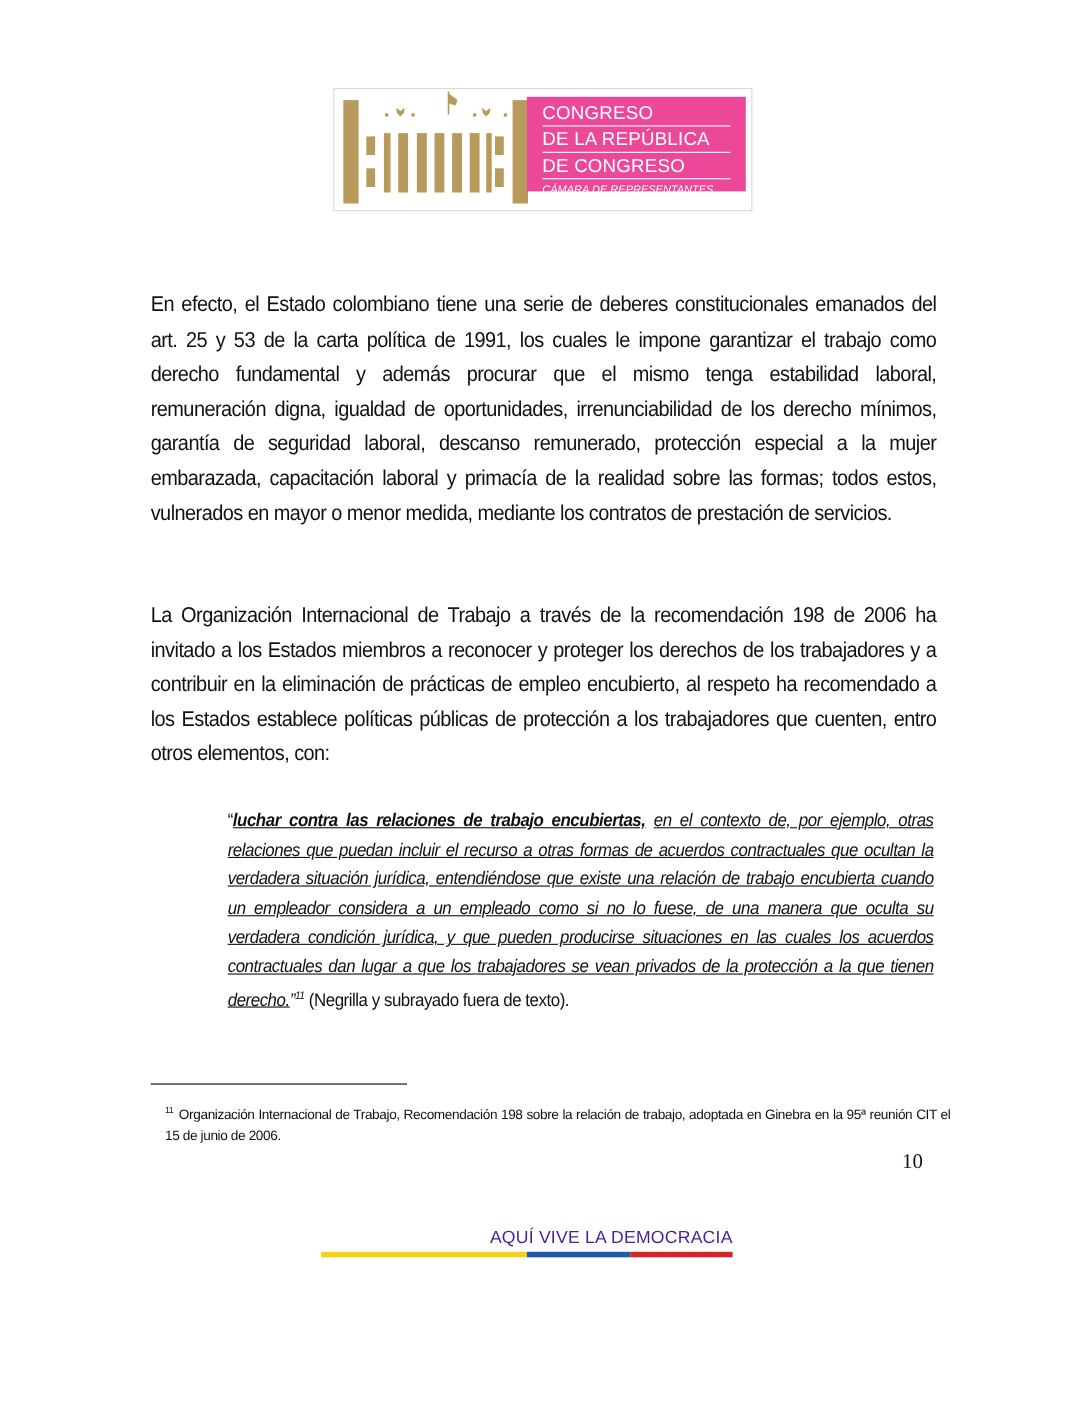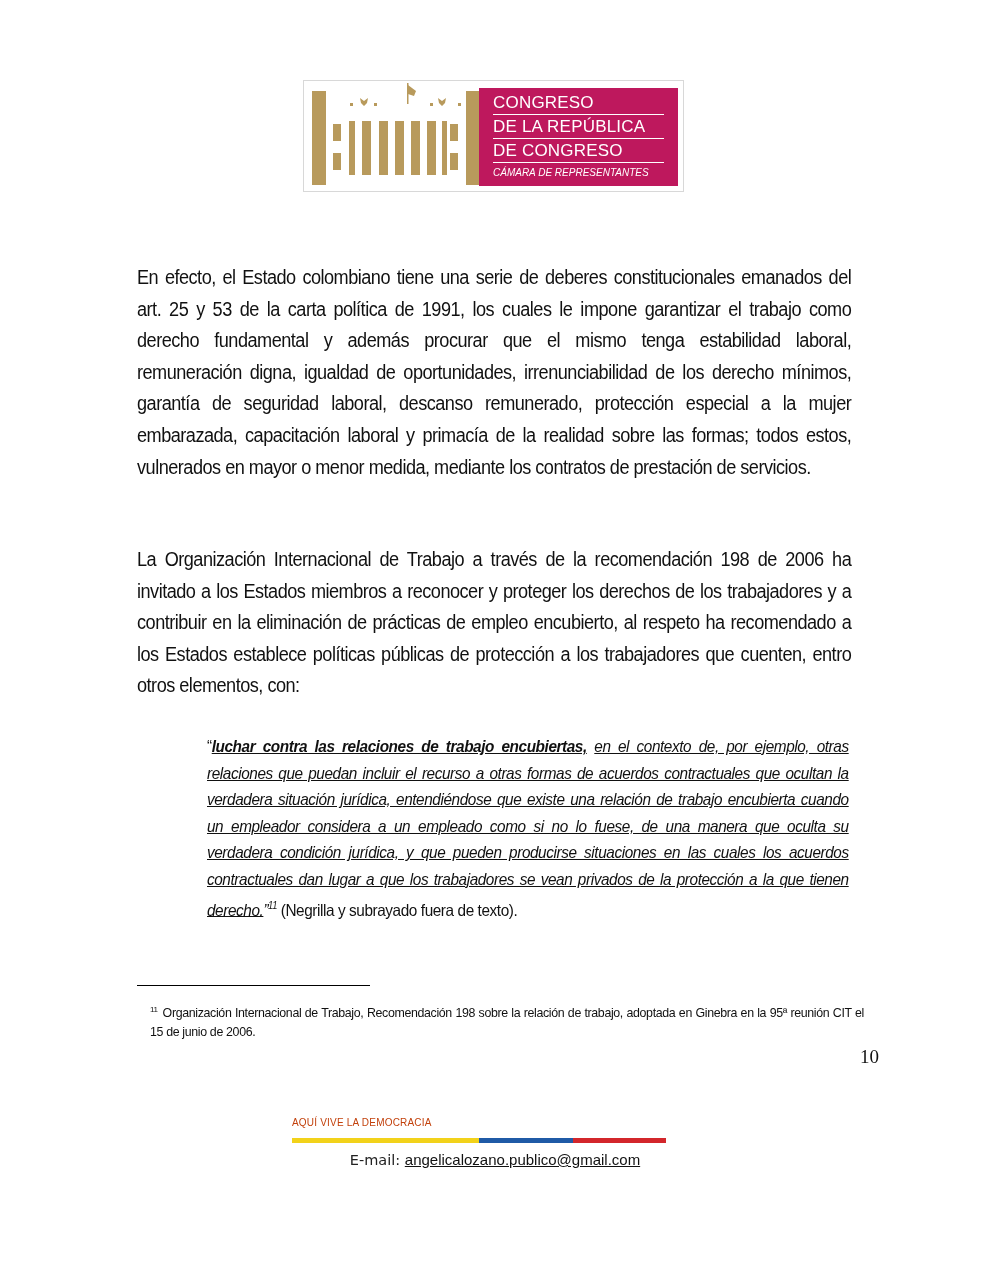--- a/index.html
+++ b/index.html
@@ -4,22 +4,22 @@
 <style>
   html, body { margin: 0; padding: 0; background: #ffffff; }
   body { width: 990px; height: 1280px; position: relative; overflow: hidden; color: #111; }
 
   .logo-box {
     position: absolute; left: 303px; top: 80px; width: 381px; height: 112px;
     border: 1px solid #d8d8d8; box-sizing: border-box; background: #fff;
   }
   .logo-emblem { position: absolute; left: 8px; top: 2px; width: 168px; height: 104px; }
   .logo-panel {
-    position: absolute; left: 175px; top: 7px; width: 199px; height: 98px;
-    background: #be185d; box-sizing: border-box; padding: 5px 14px 0 14px;
+    position: absolute; left: 175px; top: 7px; width: 199px; height: 86px;
+    background: #ec4899; box-sizing: border-box; padding: 5px 14px 0 14px;
     color: #fff; font-family: "Liberation Sans", sans-serif;
   }
   .logo-line {
     font-size: 17px; line-height: 20px; letter-spacing: 0.2px;
     border-bottom: 1.5px solid #fff; padding-bottom: 1px; margin-bottom: 2px; white-space: nowrap;
   }
   .logo-sub { font-size: 10px; line-height: 15px; white-space: nowrap; margin-top: 1px; font-style: italic; }
 
   .body-text {
     position: absolute; left: 137px; width: 714px;
@@ -42,27 +42,27 @@
 
   .footnote-rule { position: absolute; left: 137px; top: 985px; width: 233px; height: 1px; background: #000; }
   .footnote {
     position: absolute; left: 150px; top: 1000px; width: 714px;
     font-family: Liberation Sans, sans-serif; font-size: 12.4px; line-height: 19px;
     text-align: justify; letter-spacing: -0.35px;
   }
   .footnote sup { font-size: 8px; vertical-align: 5px; margin-right: 5px; }
 
   .page-number {
-    position: absolute; left: 828px; top: 1046px; width: 51px; text-align: right;
+    position: absolute; left: 788px; top: 1046px; width: 51px; text-align: right;
     font-family: "Liberation Serif", serif; font-size: 19px;
   }
 
   .slogan {
-    position: absolute; left: 292px; top: 1117px; width: 374px; text-align: left;
-    font-family: "Liberation Sans", sans-serif; font-size: 10px; color: #c2410c; letter-spacing: 0.2px;
+    position: absolute; left: 292px; top: 1117px; width: 374px; text-align: right;
+    font-family: "Liberation Sans", sans-serif; font-size: 16px; color: #4c1d95; letter-spacing: 0.2px;
   }
   .flag-bar { position: absolute; left: 292px; top: 1138px; height: 5px; width: 374px; display: flex; }
   .flag-bar .y { background: #f2d21a; width: 50%; }
   .flag-bar .bl { background: #1f5aa6; width: 25%; }
   .flag-bar .r { background: #d3262b; width: 25%; }
 
   .contact {
     position: absolute; left: 290px; top: 1150px; width: 410px; text-align: center;
     font-family: "DejaVu Sans", sans-serif; font-size: 14.5px; line-height: 20px; color: #222;
   }
@@ -115,14 +115,13 @@
 
 <div class="page-number">10</div>
 
 <div class="slogan">AQUÍ VIVE LA DEMOCRACIA</div>
 <div class="flag-bar">
   <div class="y"></div>
   <div class="bl"></div>
   <div class="r"></div>
 </div>
 <div class="contact">
-  <div><span>E-mail: </span><a class="email-link">angelicalozano.publico@gmail.com</a></div>
 </div>
 
 </body></html>

